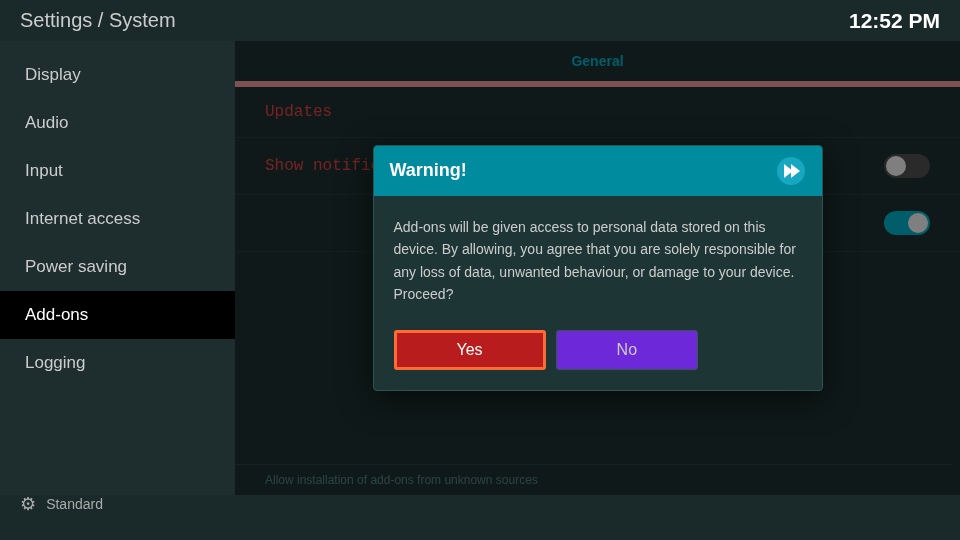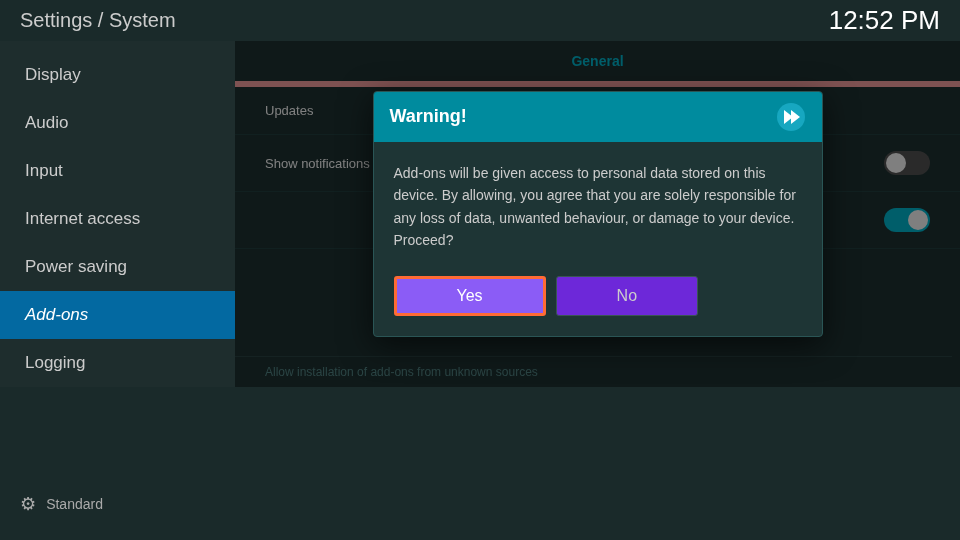--- a/index.html
+++ b/index.html
@@ -24,29 +24,29 @@
       height: 41px;
     }
 
     .header-title {
       font-size: 20px;
       font-weight: 300;
       color: #ccc;
     }
 
     .header-time {
-      font-size: 26px;
-      font-weight: 400;
+      font-size: 21px;
+      font-weight: 700;
       color: #fff;
     }
 
     
     .layout {
       display: flex;
-      height: 346px;
+      height: 454px;
       justify-content: flex-end;
     }
 
     
     .sidebar {
       width: 235px;
       background: #1e2d2d;
       padding: 10px 0;
       flex-shrink: 0;
     }
@@ -54,22 +54,21 @@
     .sidebar-item {
       padding: 14px 25px;
       font-size: 17px;
       color: #cccccc;
       cursor: pointer;
       transition: background 0.2s;
     }
 
     .sidebar-item.active {
       color: #ffffff;
-      background: #0369a1;
-      font-style: italic;
+      background: #000000;
     }
 
     .sidebar-footer {
       position: absolute;
       bottom: 15px;
       left: 0;
       width: 235px;
       padding: 10px 20px;
       display: flex;
       align-items: center;
@@ -101,22 +100,23 @@
 
     .setting-row {
       display: flex;
       justify-content: space-between;
       align-items: center;
       padding: 16px 30px;
       border-bottom: 1px solid #234040;
     }
 
     .setting-label {
-      font-size: 13px;
-      color: #ffffff;
+      font-size: 16px;
+      color: #ef4444;
+      font-family: Liberation Mono, monospace;
     }
 
     .setting-value {
       font-size: 15px;
       color: #cccccc;
     }
 
     
     .toggle {
       width: 46px;
@@ -218,21 +218,21 @@
       line-height: 1.6;
     }
 
     .dialog-buttons {
       display: flex;
       gap: 0;
       padding: 0 20px 20px 20px;
     }
 
     .btn-yes {
-      background: #8b5cf6;
+      background: #b91c1c;
       color: #fff;
       border: 3px solid #ff6b35;
       padding: 1px 60px;
       font-size: 16px;
       cursor: pointer;
       border-radius: 3px;
       font-weight: 500;
     }
 
     .btn-no {

